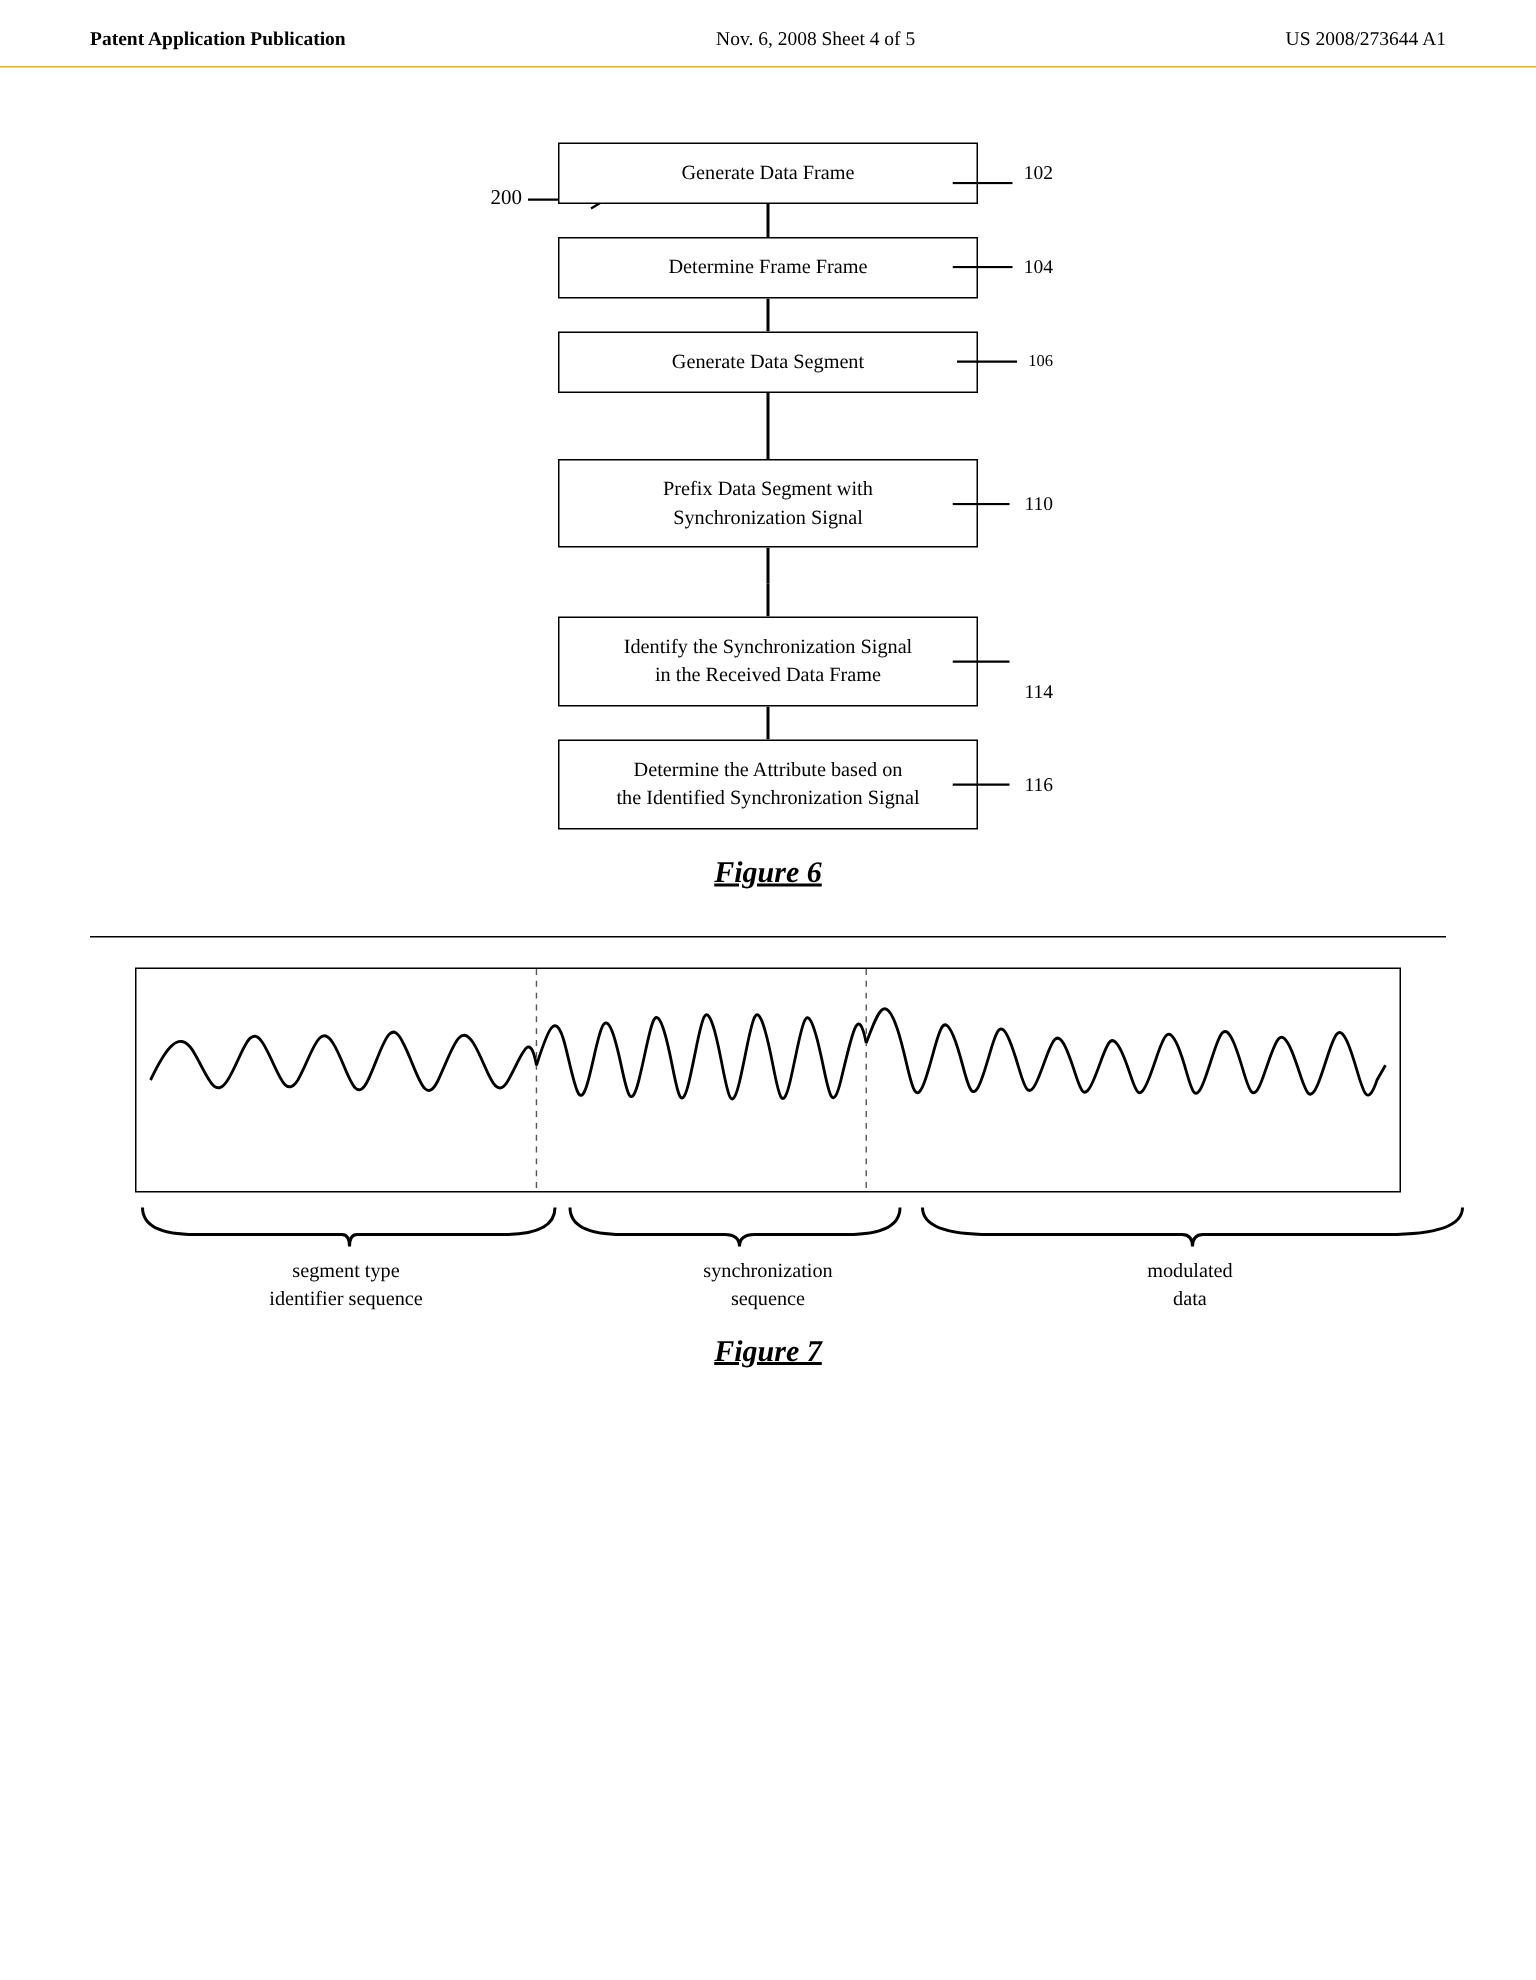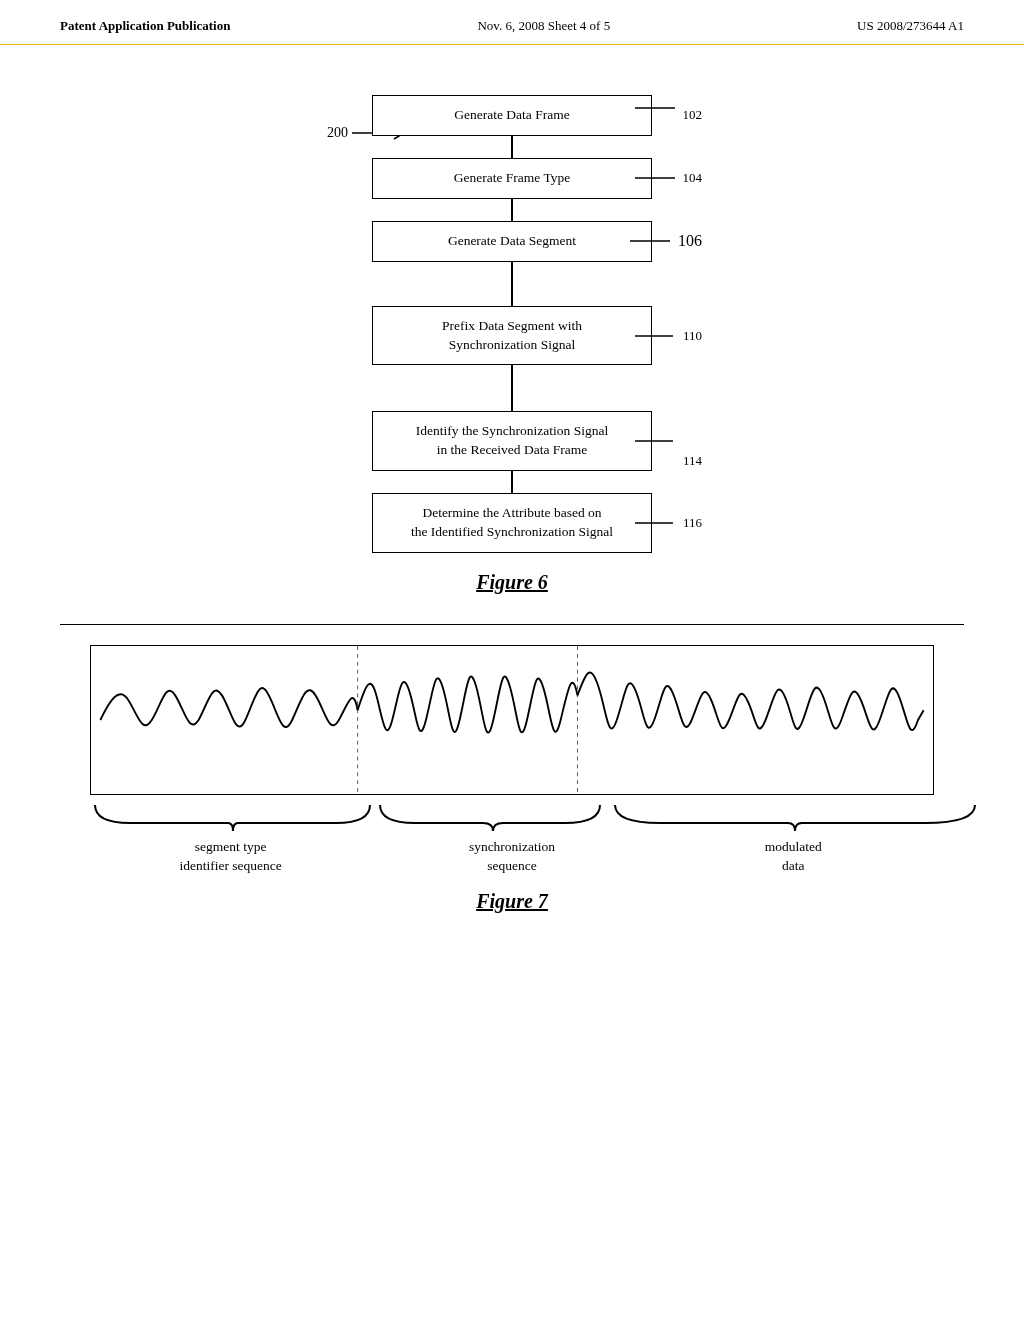--- a/index.html
+++ b/index.html
@@ -189,53 +189,53 @@
           <polyline points="42,4 52,10 42,16" fill="none" stroke="#000" stroke-width="1.5"></polyline>
         </svg>
       </div>
 
       <div class="flowchart">
 
         <div style="position:relative; display:flex; align-items:center; width:380px; justify-content:center;">
           <div class="flow-box">
             <span>Generate Data Frame</span>
           </div>
-          <div style="position:absolute; right:0; display:flex; align-items:flex-start;">
+          <div style="position:absolute; right:0; display:flex; align-items:flex-end;">
             <svg width="48" height="2">
                 <line x1="0" y1="1" x2="40" y2="1" stroke="#000" stroke-width="1.5"></line>
               </svg>
             <span style="font-size:13px;">102</span>
           </div>
         </div>
 
         <div class="flow-connector-line"></div>
 
         <div style="position:relative; display:flex; align-items:center; width:380px; justify-content:center;">
           <div class="flow-box">
-            <span>Generate Frame Type</span>
+            <span>Determine Frame Frame</span>
           </div>
           <div style="position:absolute; right:0; display:flex; align-items:center;">
             <svg width="48" height="2">
                 <line x1="0" y1="1" x2="40" y2="1" stroke="#000" stroke-width="1.5"></line>
               </svg>
             <span style="font-size:13px;">104</span>
           </div>
         </div>
 
         <div class="flow-connector-line"></div>
 
         <div style="position:relative; display:flex; align-items:center; width:380px; justify-content:center;">
           <div class="flow-box">
             <span>Generate Data Segment</span>
           </div>
           <div style="position:absolute; right:0; display:flex; align-items:center;">
             <svg width="48" height="2">
                 <line x1="0" y1="1" x2="40" y2="1" stroke="#000" stroke-width="1.5"></line>
               </svg>
-            <span style="font-size:16px;">106</span>
+            <span style="font-size:11px;">106</span>
           </div>
         </div>
 
         <div class="flow-connector-line"></div>
 
 
         <div class="flow-connector-line"></div>
 
         <div style="position:relative; display:flex; align-items:center; width:380px; justify-content:center;">
           <div class="flow-box">

